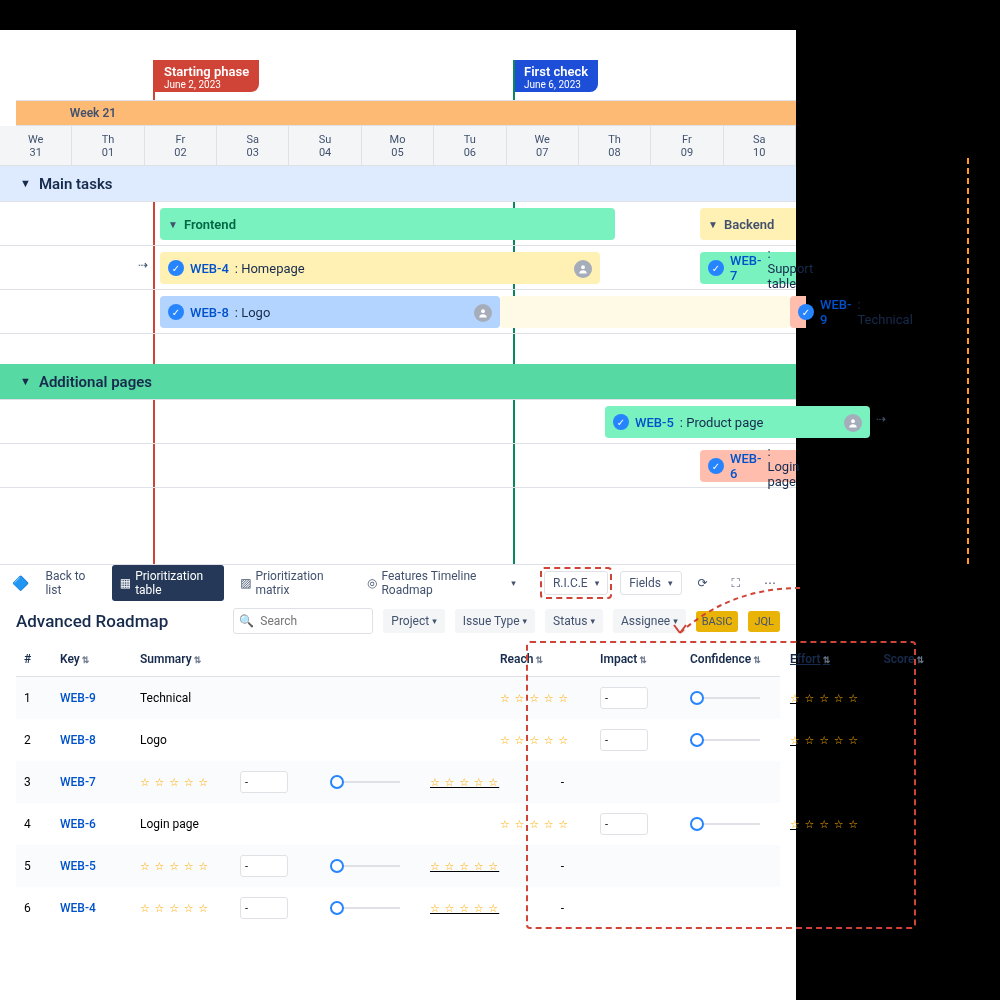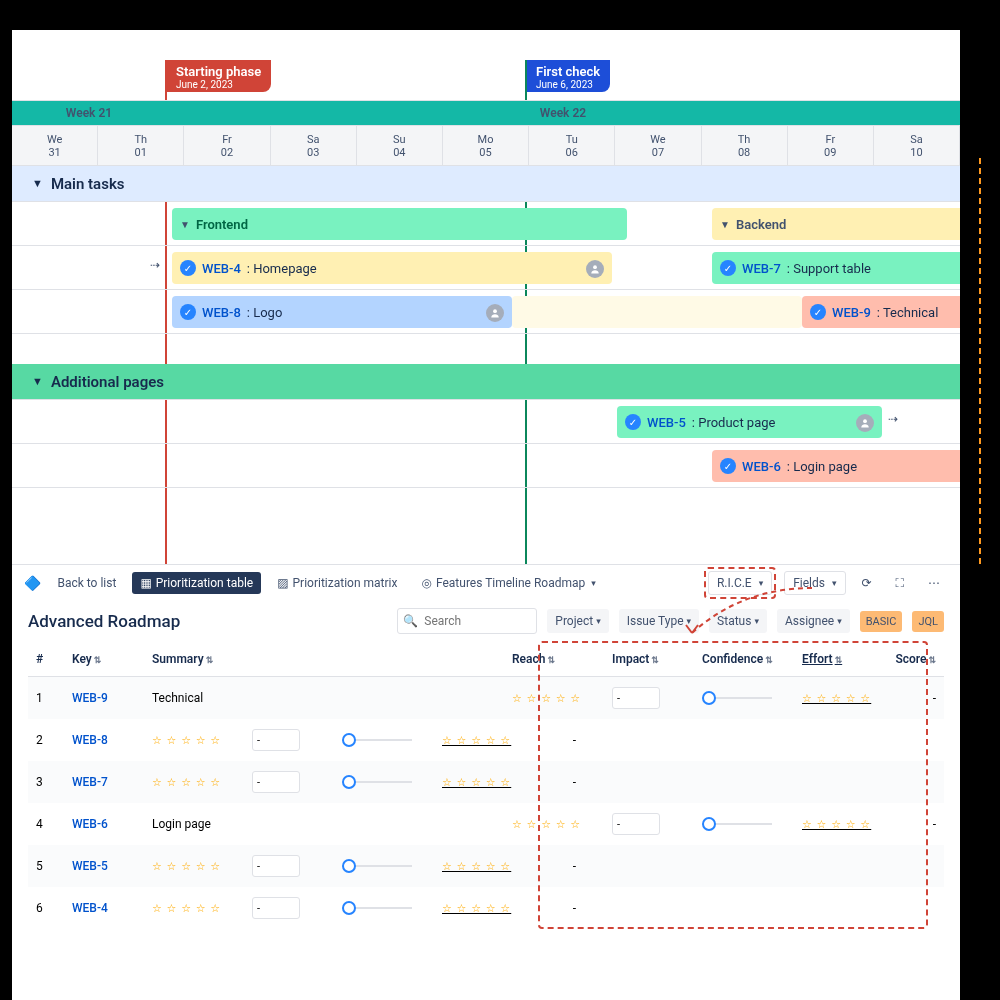--- a/index.html
+++ b/index.html
@@ -1,35 +1,35 @@
 <!DOCTYPE html>
 <html><head>
 <meta charset="utf-8">
 <style>
 * { box-sizing: border-box; margin: 0; padding: 0; font-family: -apple-system, BlinkMacSystemFont, "Segoe UI", Roboto, sans-serif; }
 body { width: 1000px; height: 1000px; background: #000; overflow: hidden; }
-.app { width: 948px; height: 1000px; background: #fff; position: relative; margin-left: 12px; }
+.app { width: 796px; height: 1000px; background: #fff; position: relative; }
 
 
 .topbar { height: 30px; background: #000; }
 
 
 .timeline { position: relative; height: 534px; background: #fff; }
 .milestone { position: absolute; top: 30px; color: #fff; padding: 4px 10px 2px 10px; font-size: 12px; }
 .milestone.red { background: #d04437; left: 154px; border-radius: 0 0 8px 0; }
 .milestone.green { background: #1d4ed8; left: 514px; border-radius: 0 0 8px 0; }
 .milestone .title { font-weight: 600; font-size: 13px; }
 .milestone .date { font-size: 10px; }
 
 .vline { position: absolute; top: 30px; bottom: 0; width: 2px; }
 .vline.red { background: #d04437; left: 153px; }
 .vline.green { background: #0b875b; left: 513px; }
 .vline.orange { border-left: 2px dashed #ff991f; left: 967px; top: 128px; bottom: 0; }
 
-.weekheader { position: absolute; top: 70px; left: 0; right: 0; display: flex; height: 26px; border-top: 1px solid #dfe1e6; border-bottom: 1px solid #dfe1e6; background: #14b8a6; font-size: 12px; color: #42526e; }
+.weekheader { position: absolute; top: 70px; left: 16px; right: 0; display: flex; height: 26px; border-top: 1px solid #dfe1e6; border-bottom: 1px solid #dfe1e6; background: #fdba74; font-size: 12px; color: #42526e; }
 .week21 { flex: 0 0 154px; display: flex; align-items: center; justify-content: center; font-weight: 600; }
 .week22 { flex: 1; display: flex; align-items: center; justify-content: center; font-weight: 600; }
 
 .dayheader { position: absolute; top: 96px; left: 0; right: 0; display: flex; height: 40px; background: #f4f5f7; border-bottom: 1px solid #dfe1e6; }
 .daycell { flex: 1; display: flex; flex-direction: column; align-items: center; justify-content: center; font-size: 11px; color: #42526e; border-right: 1px solid #dfe1e6; }
 .daycell .dow { font-weight: 400; }
 .daycell .num { font-weight: 400; }
 
 .gantt { position: absolute; top: 136px; left: 0; right: 0; bottom: 0; }
 .grouprow { height: 36px; display: flex; align-items: center; padding-left: 20px; font-size: 15px; font-weight: 600; color: #172b4d; border-bottom: 1px solid #dfe1e6; }
@@ -61,21 +61,21 @@
 .tbtn .icon { font-size: 12px; }
 .spacer { flex: 1; }
 .rice-highlight { border: 2px dashed #d04437; border-radius: 4px; padding: 2px; text-align: right; }
 
 .filterrow { display: flex; align-items: center; height: 40px; padding: 0 16px; gap: 10px; }
 .page-title { font-size: 17px; font-weight: 500; color: #172b4d; flex: 0 0 auto; }
 .search-wrap { position: relative; margin-left: auto; }
 .search-input { padding: 5px 8px 5px 26px; border: 1px solid #dfe1e6; border-radius: 3px; font-size: 12px; width: 140px; }
 .search-icon { position: absolute; left: 6px; top: 50%; transform: translateY(-50%); color: #6b778c; font-size: 12px; }
 .filterbtn { padding: 5px 8px; font-size: 12px; color: #42526e; border: none; background: #f4f5f7; border-radius: 3px; cursor: pointer; display: flex; align-items: center; gap: 3px; }
-.modebtn { padding: 4px 6px; font-size: 11px; background: #fdba74; border-radius: 3px; color: #42526e; cursor: pointer; }
+.modebtn { padding: 4px 6px; font-size: 11px; background: #eab308; border-radius: 3px; color: #42526e; cursor: pointer; }
 
 .table { margin: 0 16px; position: relative; }
 .thead { display: flex; height: 36px; align-items: center; border-bottom: 1px solid #dfe1e6; font-size: 12px; font-weight: 600; color: #172b4d; }
 .th, .td { padding: 0 8px; }
 .col-num { flex: 0 0 36px; }
 .col-key { flex: 0 0 80px; }
 .col-summary { flex: 0 0 360px; }
 .col-reach { flex: 0 0 100px; }
 .col-impact { flex: 0 0 90px; }
 .col-confidence { flex: 0 0 100px; }
@@ -108,21 +108,20 @@
     <div class="milestone green">
       <div class="title">First check</div>
       <div class="date">June 6, 2023</div>
     </div>
     <div class="vline red"></div>
     <div class="vline green"></div>
     <div class="vline orange"></div>
 
     <div class="weekheader">
       <div class="week21">Week 21</div>
-      <div class="week22">Week 22</div>
     </div>
 
     <div class="dayheader">
       <div class="daycell">
           <span class="dow">We</span>
           <span class="num">31</span>
         </div>
       <div class="daycell">
           <span class="dow">Th</span>
           <span class="num">01</span>
@@ -342,20 +341,21 @@
                 <div class="slider-track"></div>
                 <div class="slider-thumb"></div>
               </div>
             </div>
     <div class="td col-effort"><span class="stars">☆ ☆ ☆ ☆ ☆</span></div>
     <div class="td col-score">-</div>
   </div>
           <div class="trow">
     <div class="td col-num">2</div>
     <div class="td col-key key"><a href="#">WEB-8</a></div>
+    <div class="td col-summary">Logo</div>
     <div class="td col-reach"><span class="stars">☆ ☆ ☆ ☆ ☆</span></div>
     <div class="td col-impact"><input class="impact-input" value="-" style=""></div>
     <div class="td col-confidence">
               <div class="slider">
                 <div class="slider-track"></div>
                 <div class="slider-thumb"></div>
               </div>
             </div>
     <div class="td col-effort"><span class="stars">☆ ☆ ☆ ☆ ☆</span></div>
     <div class="td col-score">-</div>

